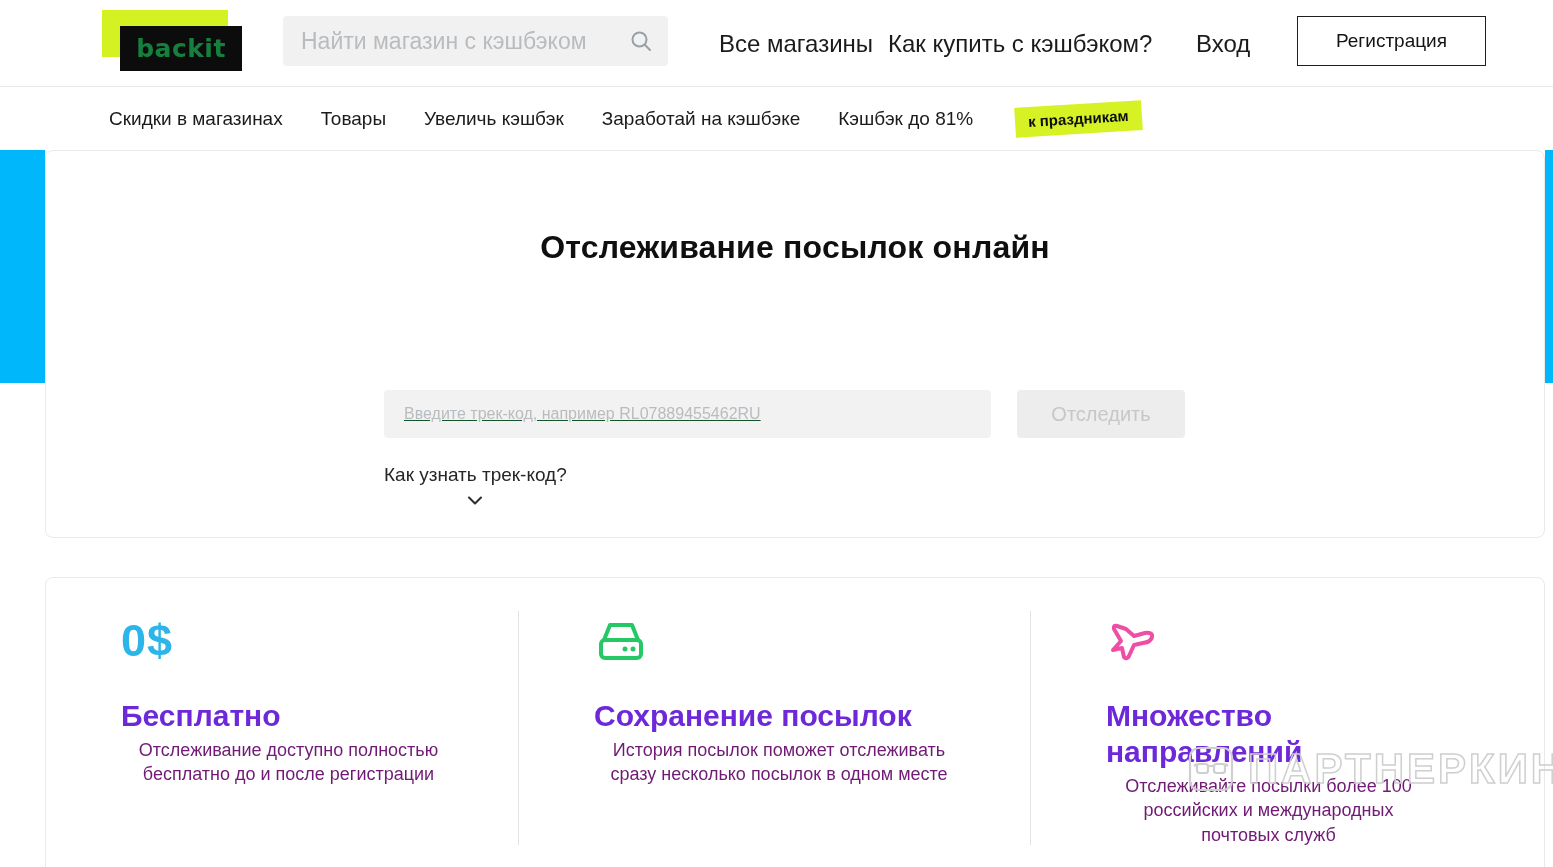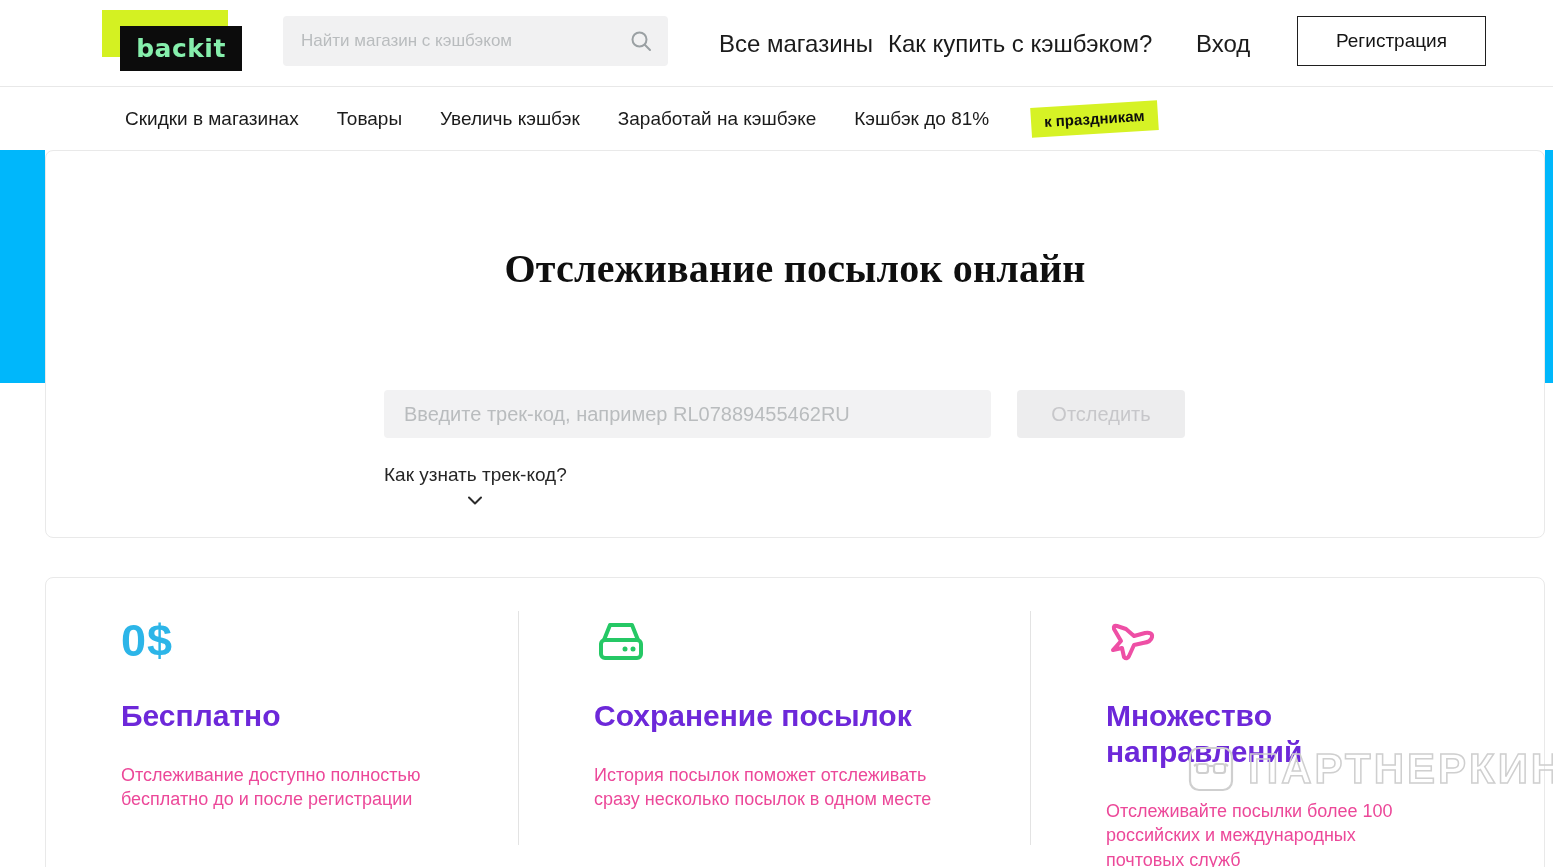--- a/index.html
+++ b/index.html
@@ -7,79 +7,79 @@
     font-family:"Liberation Sans", sans-serif; color:#1b1b1b; }
   .page { position:relative; width:1553px; height:867px; }
 
   
   .header { position:absolute; left:0; top:0; width:1553px; height:87px;
     background:#ffffff; border-bottom:1px solid #e8e8e8; z-index:10; }
   .logo { position:absolute; left:100px; top:8px; width:142px; height:64px; cursor:pointer; }
   .logo-lime { position:absolute; left:2px; top:2px; width:126px; height:47px; background:#d4f122; }
   .logo-black { position:absolute; left:20px; top:18px; width:122px; height:45px; background:#0c0c0c;
     display:flex; align-items:center; justify-content:center; }
-  .logo-black span { color:#86efac; font-family:"DejaVu Sans", sans-serif;
+  .logo-black span { color:#15803d; font-family:"DejaVu Sans", sans-serif;
     font-weight:800; font-size:25px; letter-spacing:.5px; }
 
   .search { position:absolute; left:283px; top:16px; width:385px; height:50px;
     background:#f1f1f2; border-radius:4px; display:flex; align-items:center; padding:0 16px 0 18px; }
   .search input { flex:1; border:none; outline:none; background:transparent;
-    font-size:17px; color:#555; font-family:inherit; }
+    font-size:23px; color:#555; font-family:inherit; }
   .search input::placeholder { color:#b9bcbe; }
   .search svg { flex:0 0 auto; }
 
   .hdr-link { position:absolute; top:30px; font-size:24px; color:#1b1b1b; cursor:pointer; white-space:nowrap; }
   #hdr-link-all { left:719px; }
   #hdr-link-how { left:888px; }
   #hdr-login    { left:1196px;text-align:center; }
   .register-btn { position:absolute; left:1297px; top:16px; width:189px; height:50px;
     background:#ffffff; border:1.5px solid #1f1f1f; border-radius:0;
     font-size:19px; color:#141414; font-family:inherit; cursor:pointer; }
 
   
   .subnav { position:absolute; left:0; top:88px; width:1282px; height:61px; background:#ffffff;
-    display:flex; align-items:center; gap:38px; padding-left:109px; z-index:9;margin-left:16px; }
+    display:flex; align-items:center; gap:38px; padding-left:109px; z-index:9; }
   .subnav-item { font-size:19px; color:#1b1b1b; cursor:pointer; white-space:nowrap; }
   .subnav-badge { margin-left:4px; background:#d6f225; color:#0d0d0d; font-weight:700;
     font-size:15px; padding:6px 13px 7px; transform:rotate(-3.5deg); cursor:pointer; white-space:nowrap; }
 
   
   .strip-left  { position:absolute; left:0; top:150px; width:45px; height:233px; background:#00b7fb; }
   .strip-right { position:absolute; left:1545px; top:150px; width:8px; height:233px; background:#00b7fb; }
 
   
   .hero-card { position:absolute; left:45px; top:150px; width:1500px; height:388px;
     background:#ffffff; border:1px solid #e9e9e9; border-radius:8px; z-index:2; }
-  .hero-title { position:absolute; left:0; top:94px; width:100%; text-align:center;
-    font-size:40px; font-weight:800; color:#0f0f0f; letter-spacing:.2px;font-family:Liberation Serif, serif; }
+  .hero-title { position:absolute; left:0; top:78px; width:100%; text-align:center;
+    font-size:32px; font-weight:800; color:#0f0f0f; letter-spacing:.2px; }
   .hero-sub { position:absolute; left:50%; transform:translateX(-50%); top:158px; width:560px;
     text-align:center; font-size:21px; line-height:1.45; color:#141414; }
   .track-input { position:absolute; left:338px; top:239px; width:607px; height:48px;
     background:#f2f2f3; border:none; border-radius:4px; padding:0 20px;
-    font-size:20px; color:#a16207; font-family:inherit; outline:none; }
+    font-size:16px; color:#14532d; font-family:inherit; outline:none;text-decoration:underline; }
   .track-input::placeholder { color:#b9bcbe; }
   .track-btn { position:absolute; left:971px; top:239px; width:168px; height:48px;
     background:#ededee; border:none; border-radius:4px; font-size:20px; color:#c7c7ca;
     font-family:inherit; cursor:pointer; }
   .help-link { position:absolute; left:338px; top:313px; display:flex; align-items:center; gap:10px;
     font-size:19px; color:#262626; cursor:pointer;flex-direction:column; }
 
   
   .features-card { position:absolute; left:45px; top:577px; width:1500px; height:300px;
     background:#ffffff; border:1px solid #e9e9e9; border-radius:8px; z-index:2; }
   .feat-divider { position:absolute; top:33px; width:1px; height:234px; background:#e3e3e3; }
   #divider-1 { left:472px; } #divider-2 { left:984px; }
   .feat-col { position:absolute; top:40px; }
   #feat-0 { left:75px;   width:335px; }
   #feat-1 { left:548px;  width:370px; }
   #feat-2 { left:1060px; width:325px; }
   .feat-icon { height:52px; display:flex; align-items:flex-start; }
   .zero-dollar { font-size:45px; font-weight:800; color:#2cb5e8; letter-spacing:1px; line-height:1; }
   .feat-title { margin-top:28px; font-size:30px; line-height:1.2; font-weight:800; color:#6d28d9; }
-  .feat-text { margin-top:29px; font-size:18px; line-height:1.36; color:#ec4899; }
+  .feat-text { margin-top:4px; font-size:18px; line-height:1.36; color:#701a75;text-align:center; }
 
   
   .watermark { position:absolute; left:1188px; top:745px; display:flex; align-items:center; gap:14px;
     z-index:6; pointer-events:none; }
   .watermark-text { font-size:42px; font-weight:700; letter-spacing:3px; color:transparent;
     -webkit-text-stroke:1.5px #cfcfcf; white-space:nowrap; }
 </style>
 </head>
 <body>
 

